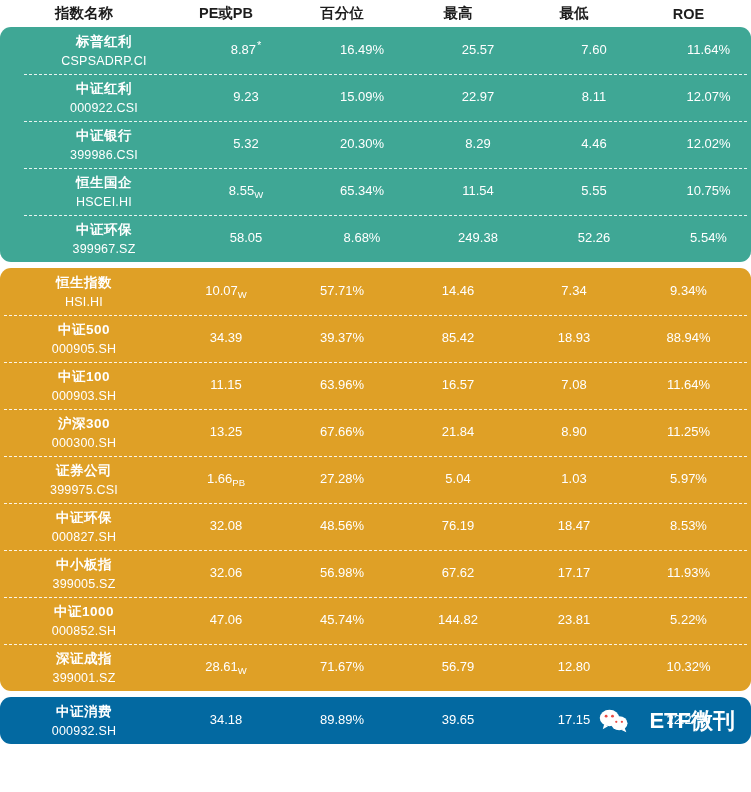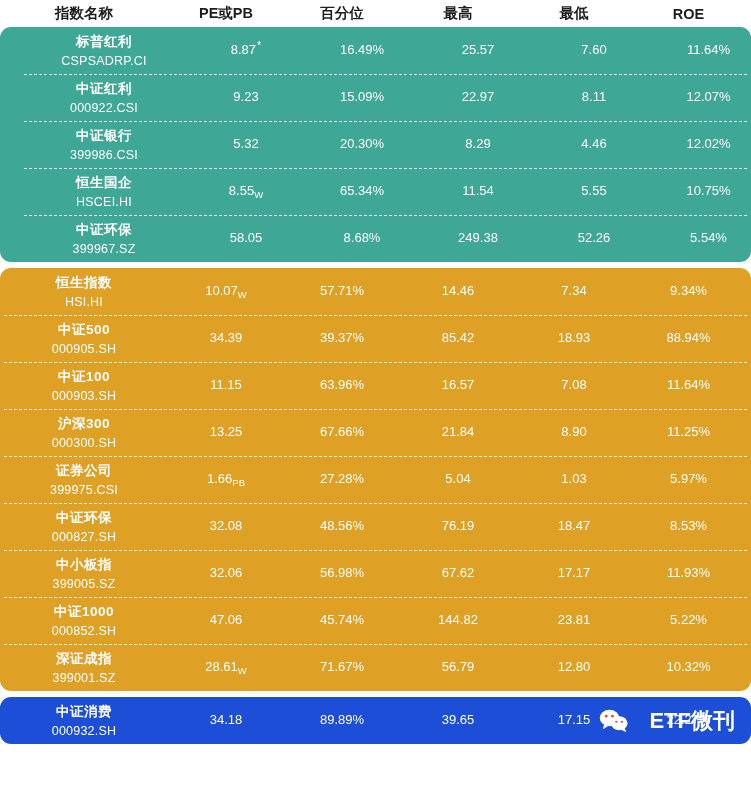--- a/index.html
+++ b/index.html
@@ -50,21 +50,21 @@
 
   
   .block {
     position: relative;
     border-radius: 11px;
     overflow: hidden;
     box-sizing: border-box;
   }
   .block.green  { background: #3fa795; padding-left: 20px; }
   .block.orange { background: #dfa026; }
-  .block.red    { background: #1d4ed8; }
+  .block.red    { background: #0369a1; }
 
   .block-gap { height: 6px; }
 
   
   .row {
     display: flex;
     align-items: center;
     height: 47px;
     box-sizing: border-box;
     padding: 0 6px 0 0;

